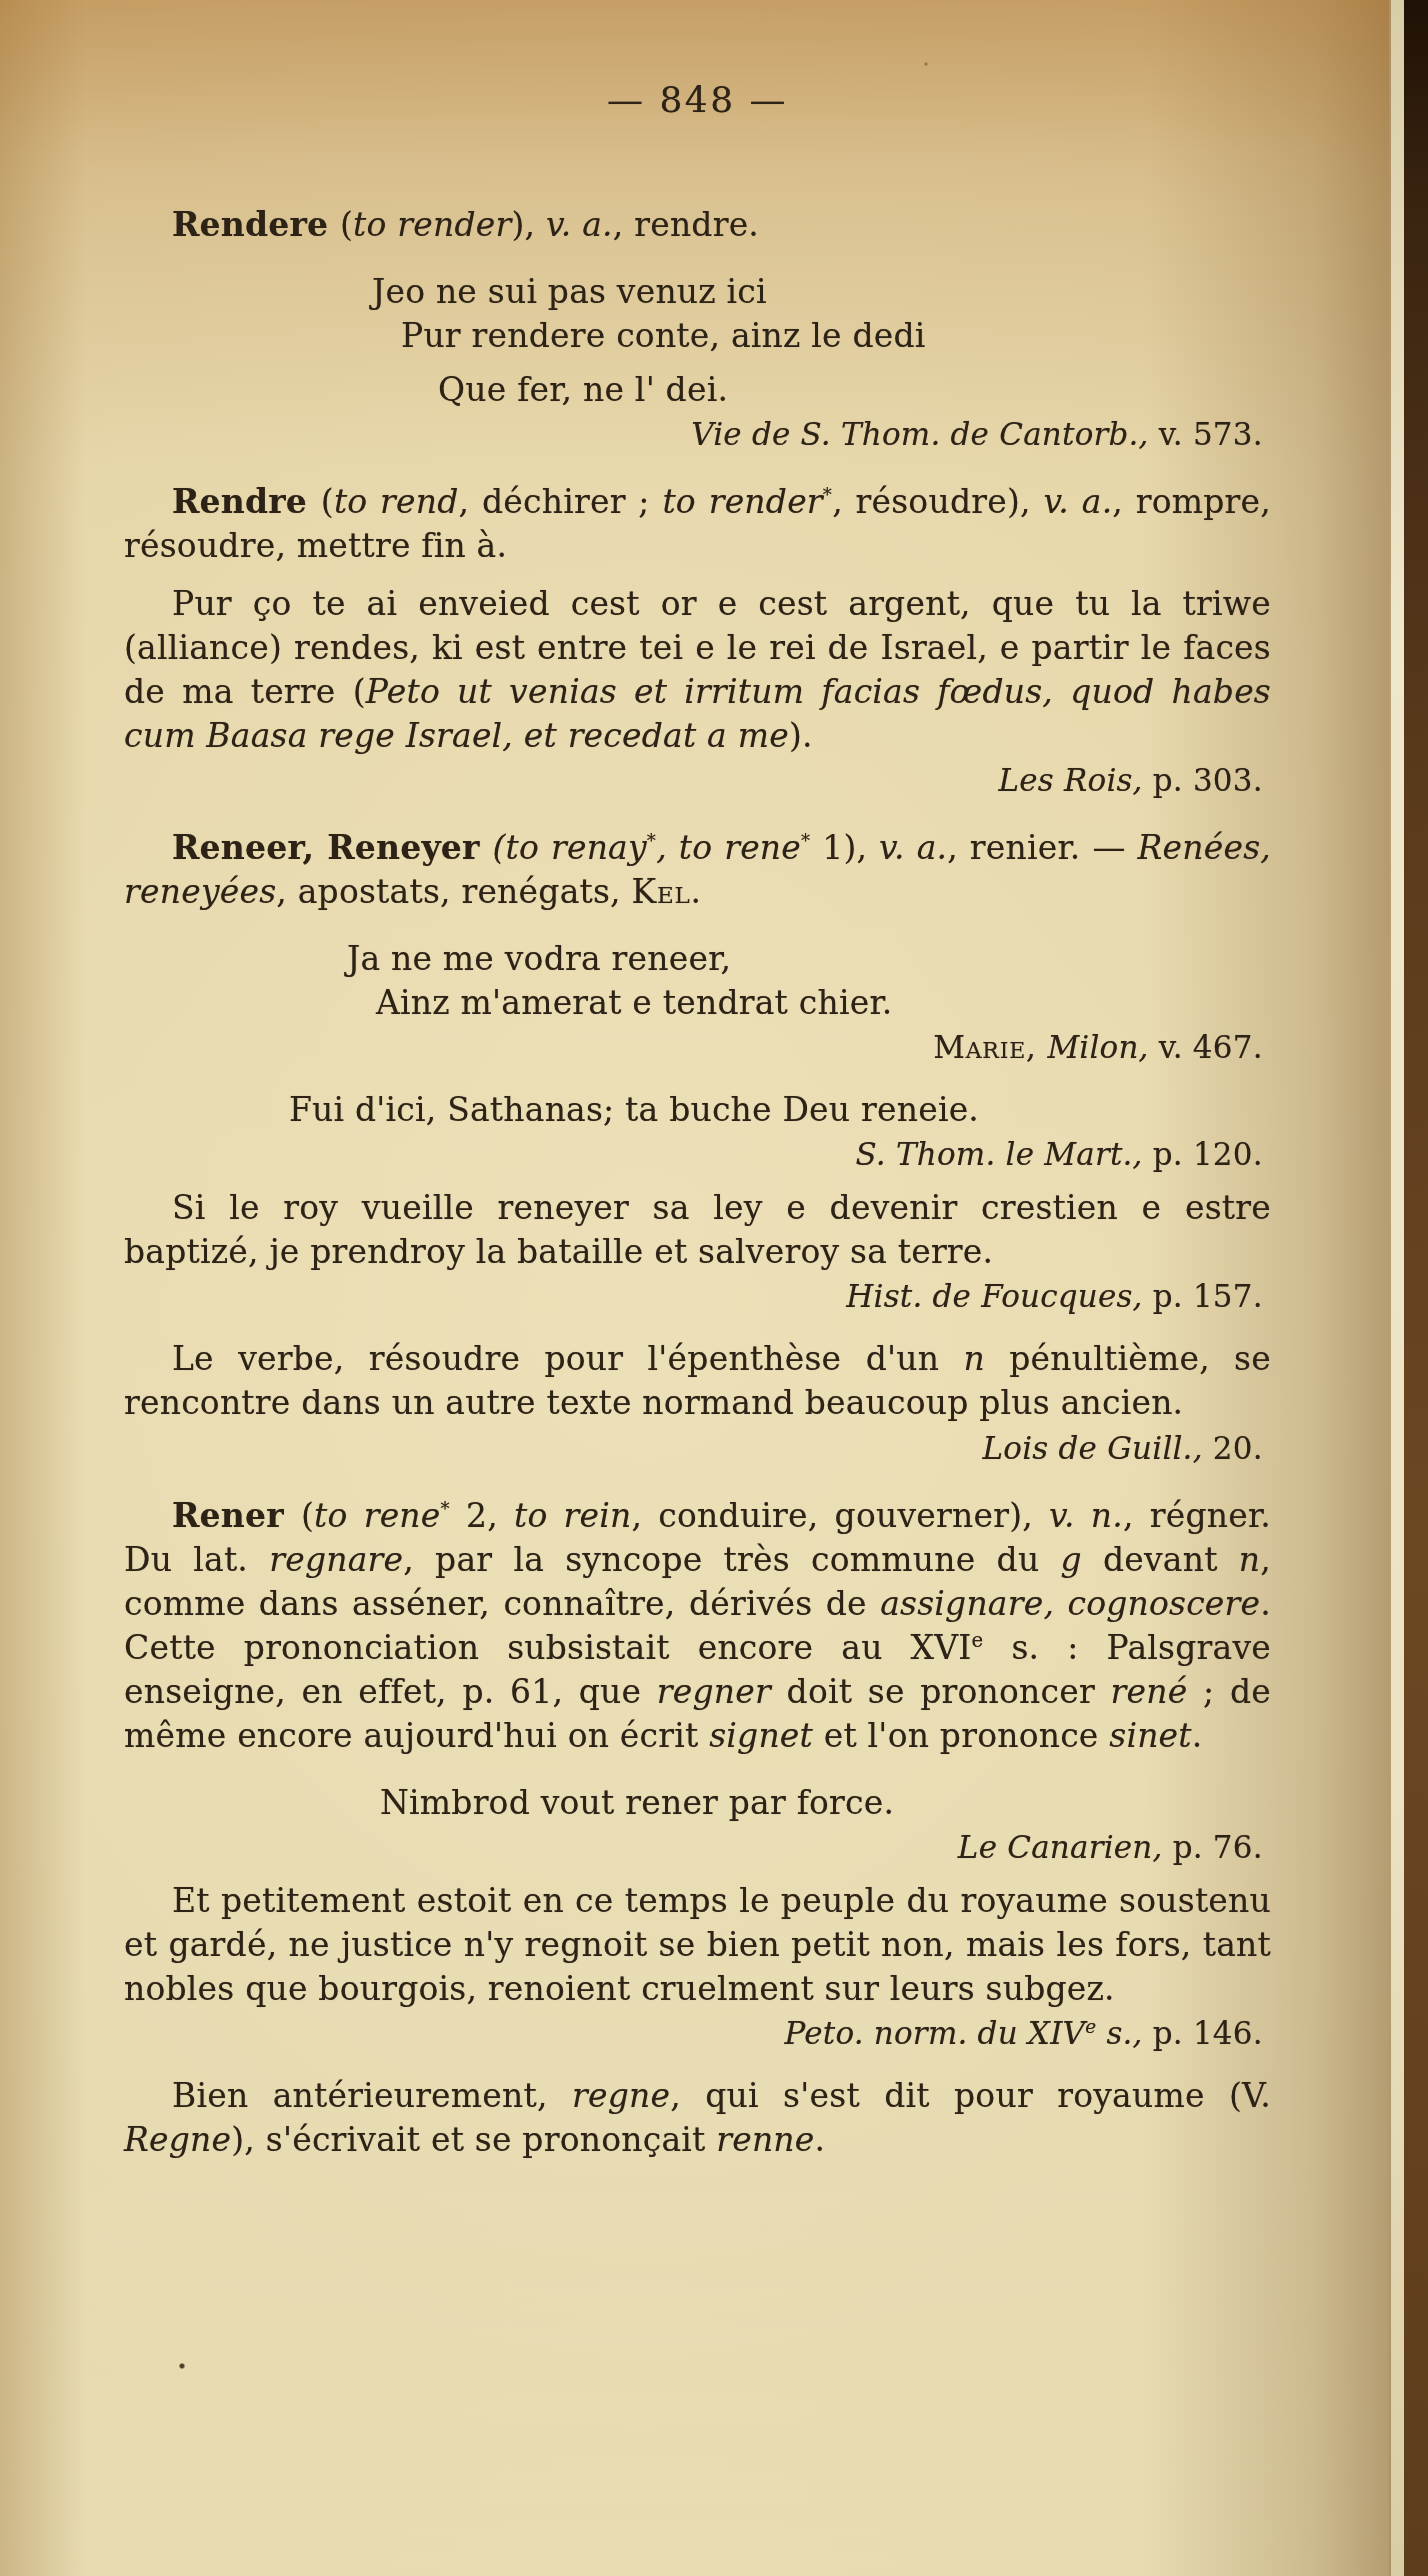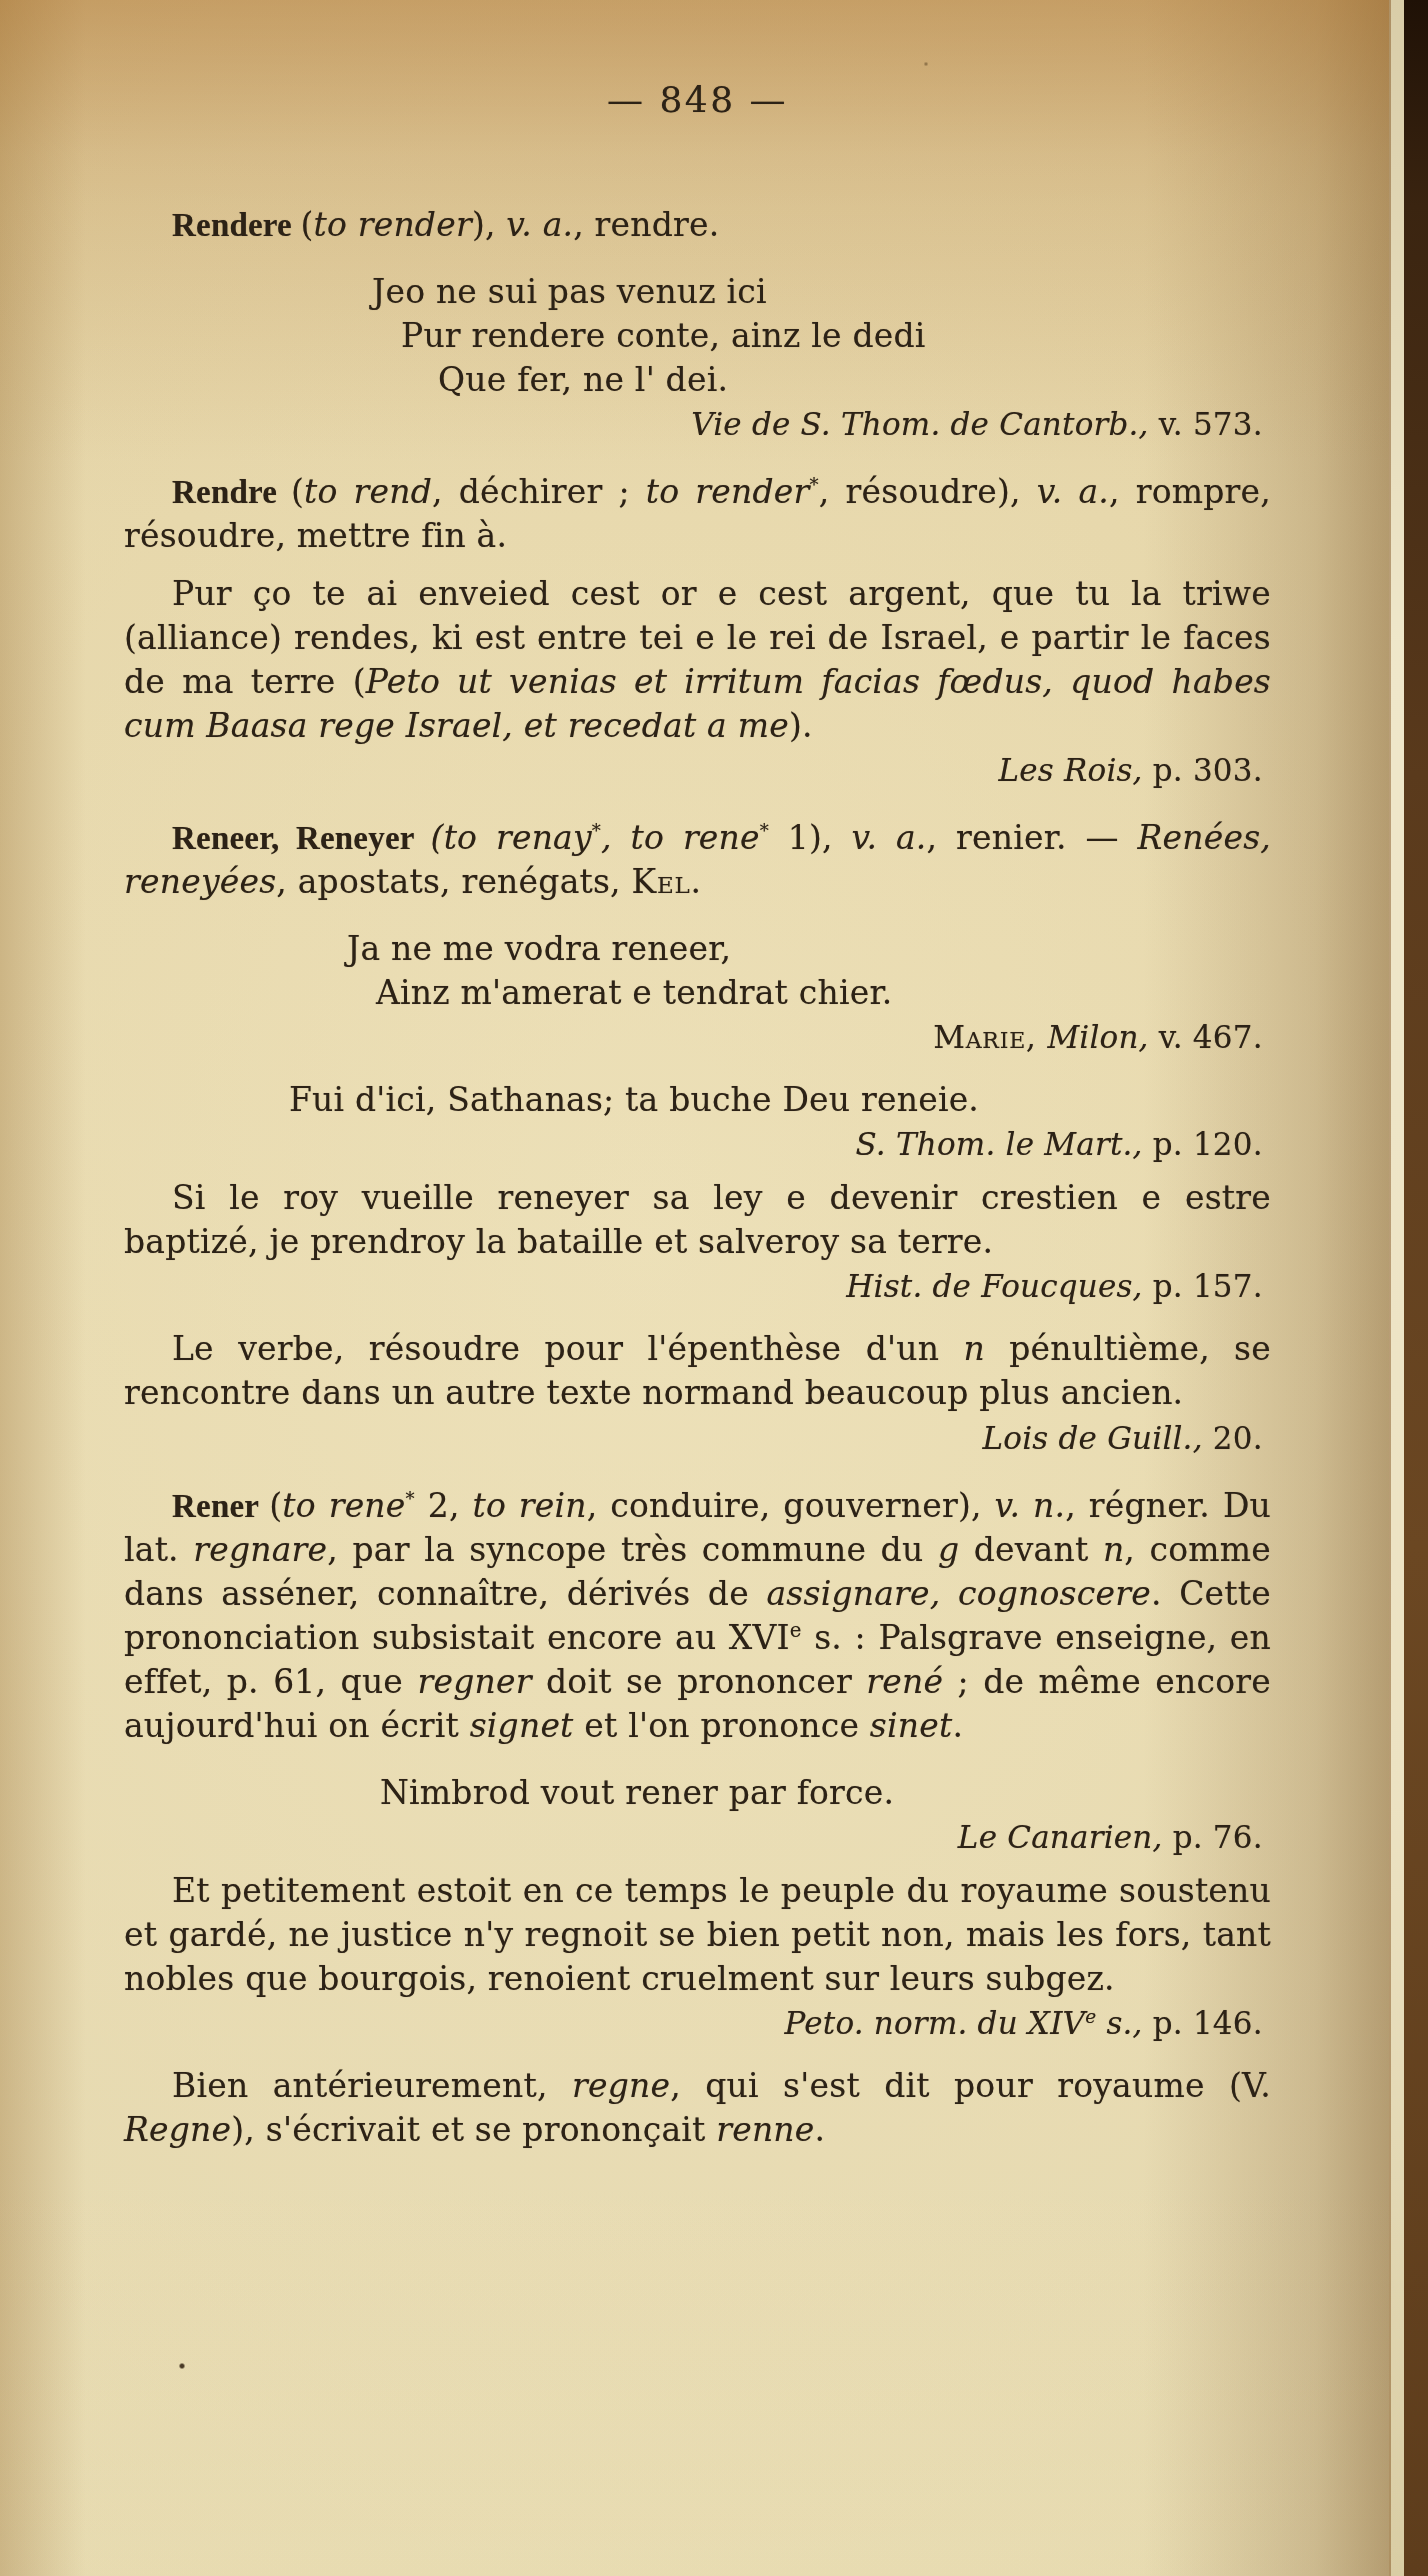--- a/index.html
+++ b/index.html
@@ -40,41 +40,41 @@
     text-shadow:0 0 0.8px rgba(44,30,14,0.40);
   }
   .block{text-align:justify;}
   .b-entry{margin-top:28px;text-indent:48px;}
   .b-prose{margin-top:14px;text-indent:48px;}
   .b-commentary{margin-top:23px;text-indent:48px;}
   .b-verse{margin-top:23px;text-align:left;}
   .b-quoteline{margin-top:23px;text-align:left;}
   .b-citation{margin-top:4.1px;text-align:right;font-size:31px;line-height:36px;padding-right:8.3px;}
   .verse-line{text-align:left;}
-  .run-bold{font-weight:bold;font-family:Liberation Serif, serif;}
+  .run-bold{font-weight:bold;}
   .run-roman{}
   .run-italic{font-style:italic;}
   .run-smallcaps{font-variant:small-caps;letter-spacing:0.8px;}
   .run-star{font-size:0.55em;vertical-align:super;line-height:0;}
   .run-sup-roman{font-size:0.6em;vertical-align:super;line-height:0;}
   .run-sup-italic{font-size:0.6em;vertical-align:super;line-height:0;font-style:italic;}
 </style>
 </head>
 <body>
 
 <div class="page">
   <div class="page-number">
     <span>— 848 —</span>
   </div>
   <div class="content">
       <div class="block b-entry"><span class="run-bold">Rendere </span><span class="run-roman">(</span><span class="run-italic">to render</span><span class="run-roman">), </span><span class="run-italic">v. a.</span><span class="run-roman">, rendre.</span></div>
       <div class="block b-verse">
         <div class="verse-line" style="margin-left: 248px;">Jeo ne sui pas venuz ici</div>
         <div class="verse-line" style="margin-left: 277px;">Pur rendere conte, ainz le dedi</div>
-        <div class="verse-line" style="margin-left: 314px;">Que fer, ne l' dei.</div>
+        <div class="verse-line" style="margin-left: 314px; margin-top: 10px;">Que fer, ne l' dei.</div>
       </div>
       <div class="block b-citation"><span class="run-italic">Vie de S. Thom. de Cantorb., </span><span class="run-roman">v. 573.</span></div>
       <div class="block b-entry"><span class="run-bold">Rendre </span><span class="run-roman">(</span><span class="run-italic">to rend</span><span class="run-roman">, déchirer ; </span><span class="run-italic">to render</span><span class="run-star">*</span><span class="run-roman">, résoudre), </span><span class="run-italic">v. a.</span><span class="run-roman">, rompre, résoudre, mettre fin à.</span></div>
       <div class="block b-prose"><span class="run-roman">Pur ço te ai enveied cest or e cest argent, que tu la triwe (alliance) rendes, ki est entre tei e le rei de Israel, e partir le faces de ma terre (</span><span class="run-italic">Peto ut venias et irritum facias fœdus, quod habes cum Baasa rege Israel, et recedat a me</span><span class="run-roman">).</span></div>
       <div class="block b-citation"><span class="run-italic">Les Rois,</span><span class="run-roman"> p. 303.</span></div>
       <div class="block b-entry"><span class="run-bold">Reneer, Reneyer </span><span class="run-italic">(to renay</span><span class="run-star">*</span><span class="run-italic">, to rene</span><span class="run-star">*</span><span class="run-roman"> 1), </span><span class="run-italic">v. a.</span><span class="run-roman">, renier. — </span><span class="run-italic">Renées, reneyées</span><span class="run-roman">, apostats, renégats, </span><span class="run-smallcaps">Kel.</span></div>
       <div class="block b-verse">
         <div class="verse-line" style="margin-left: 223px;">Ja ne me vodra reneer,</div>
         <div class="verse-line" style="margin-left: 252px;">Ainz m'amerat e tendrat chier.</div>
       </div>

